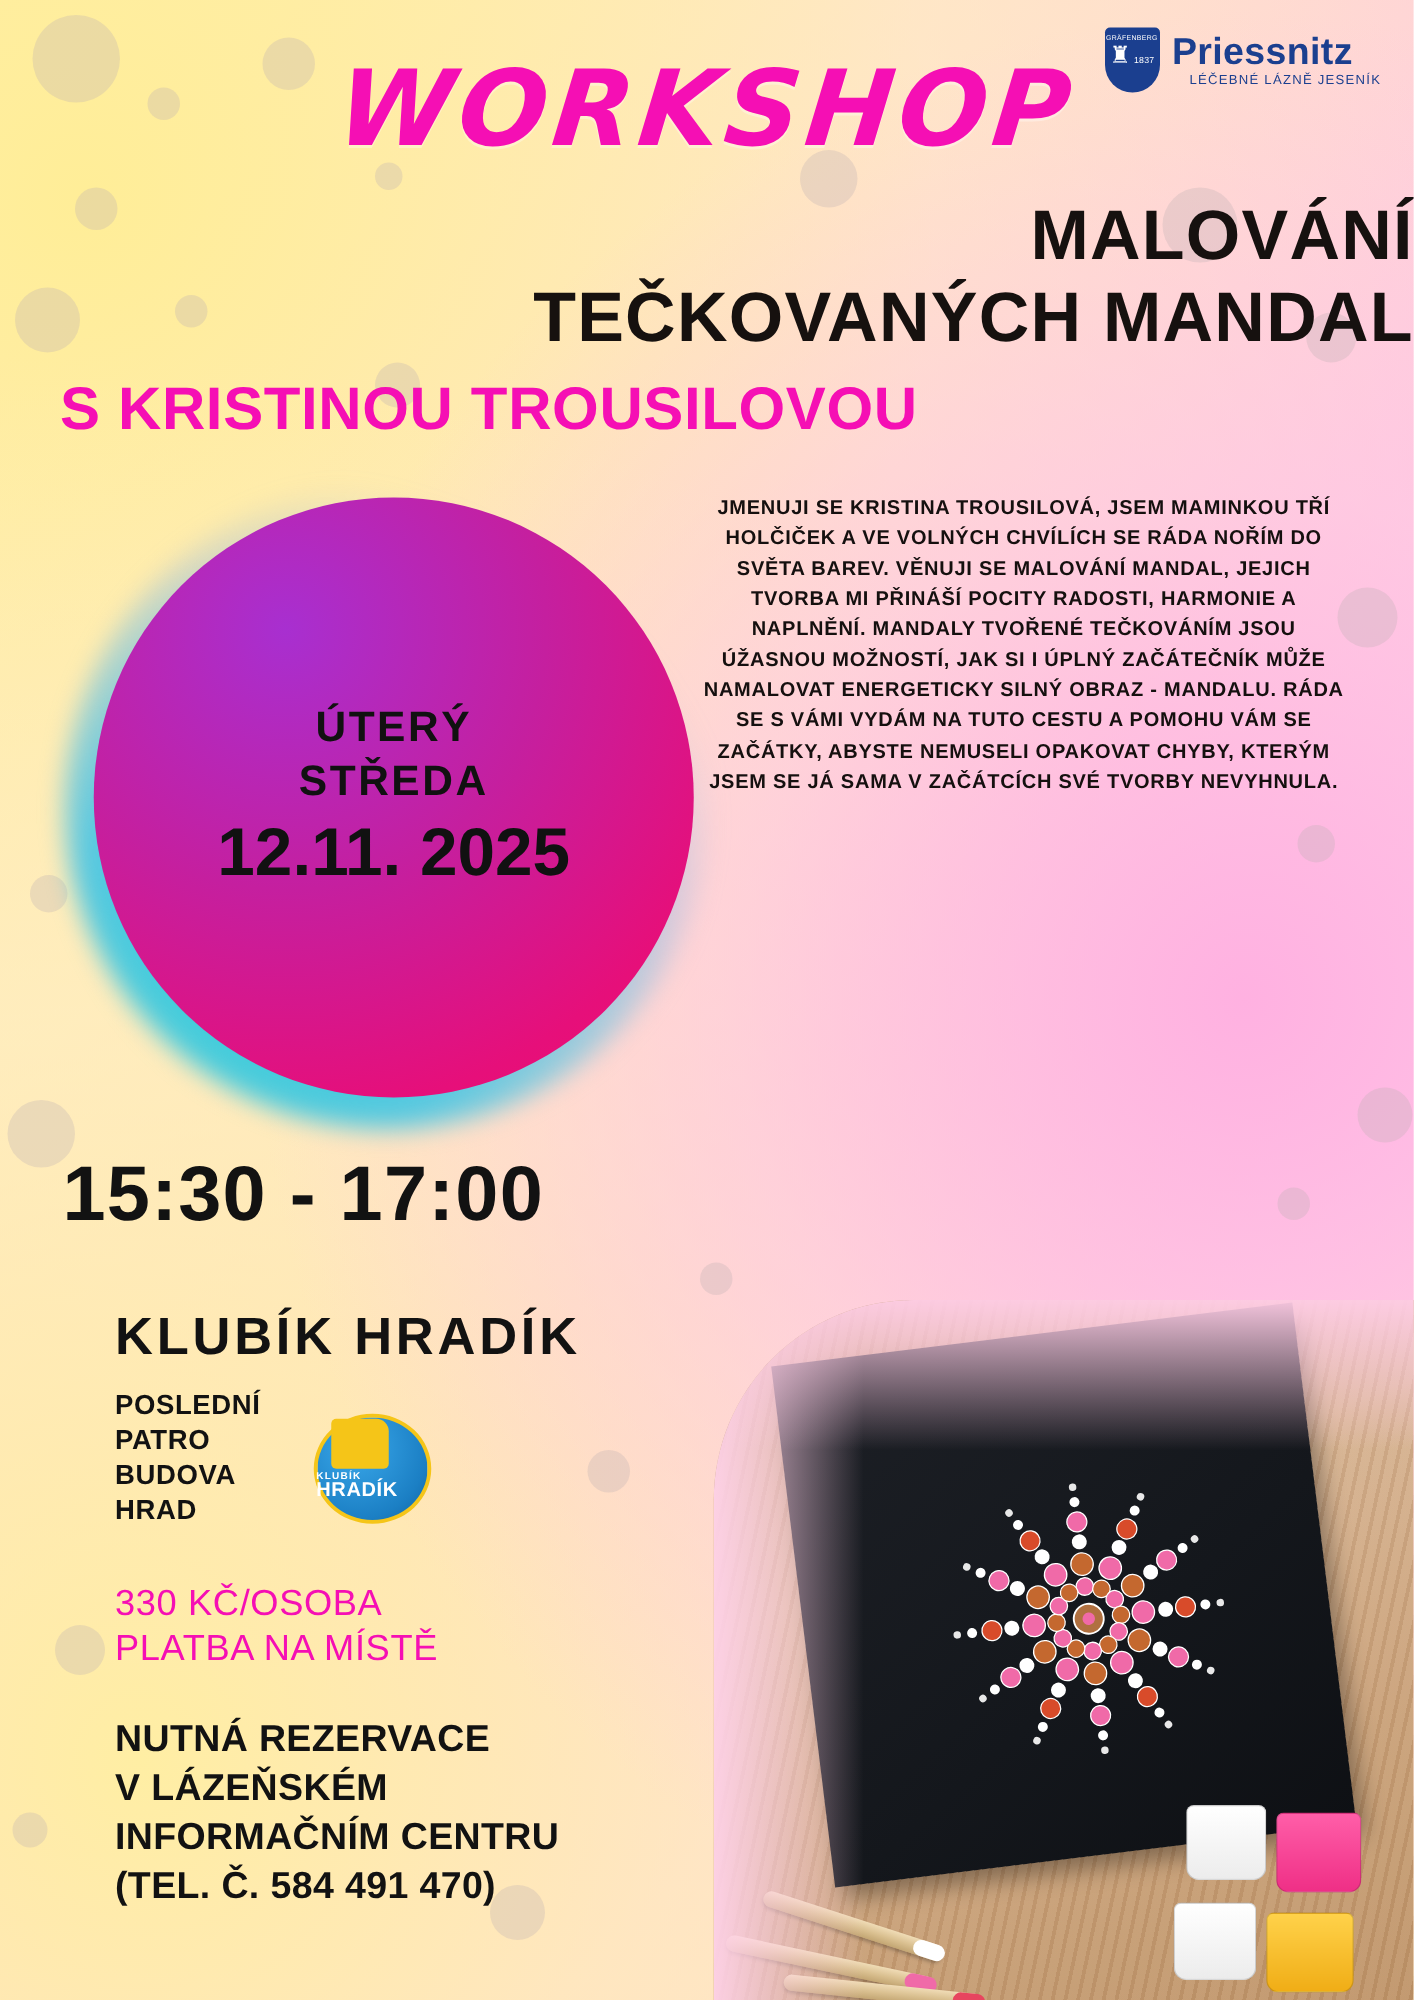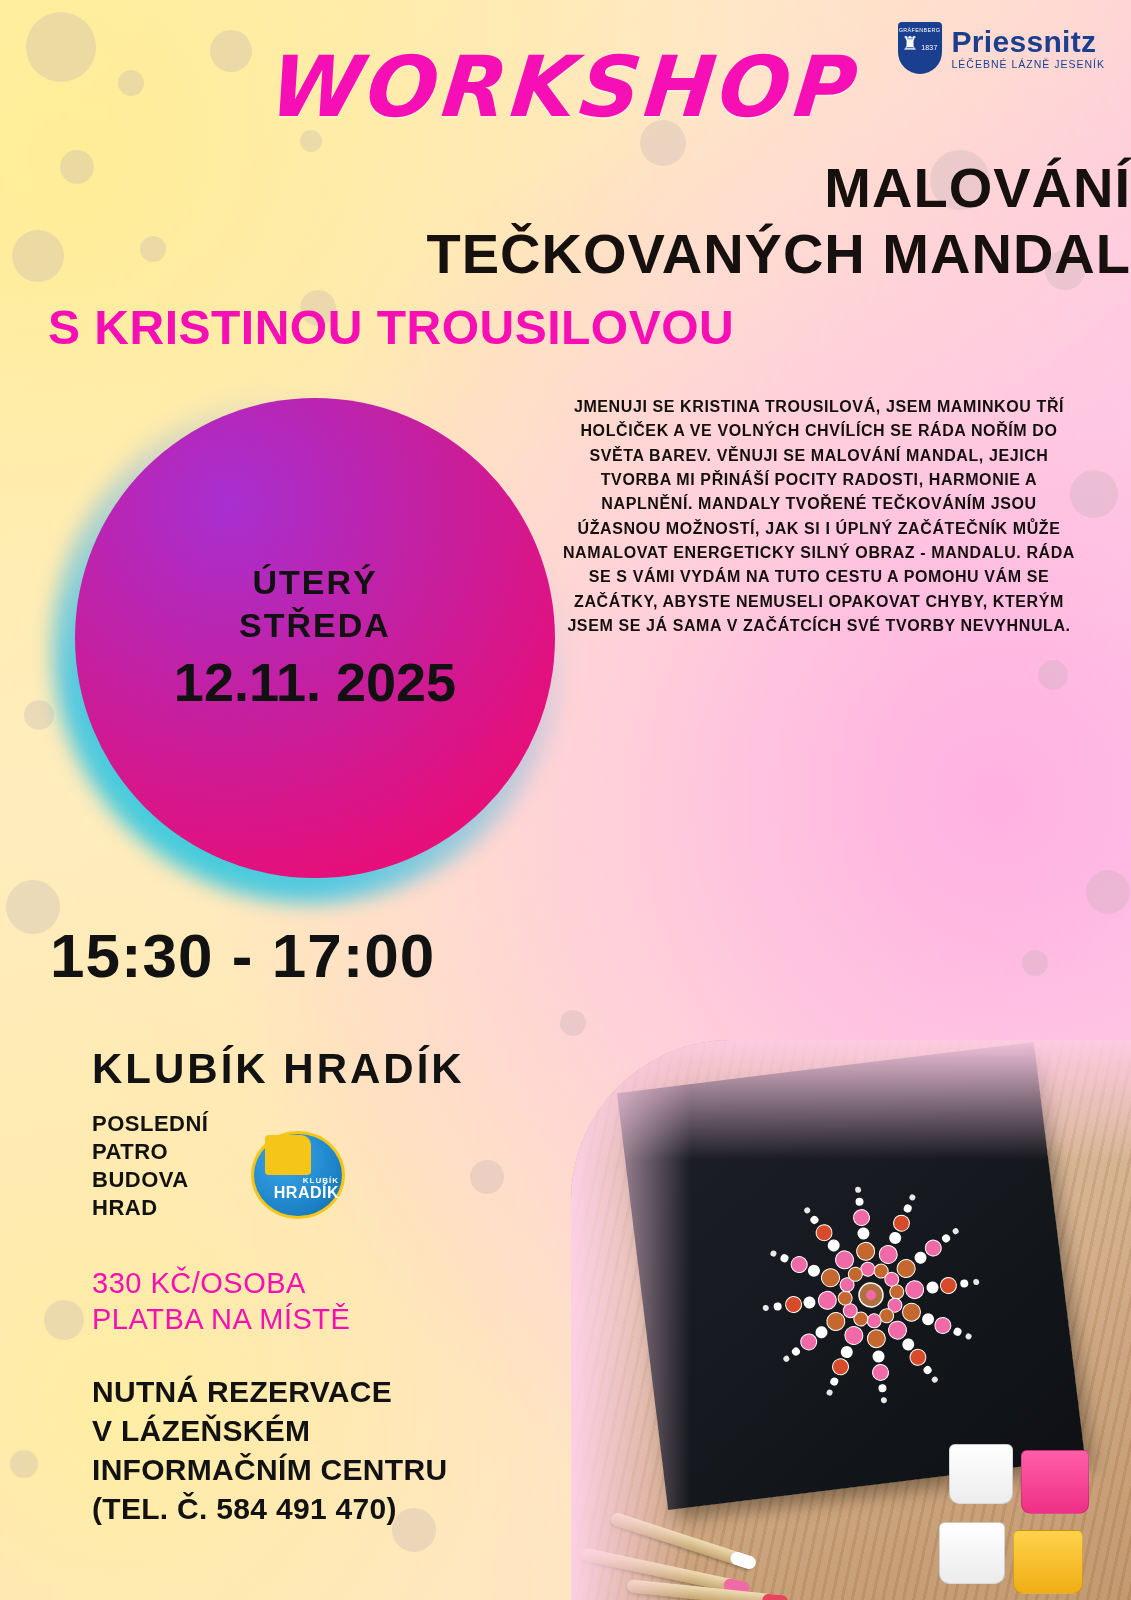--- a/index.html
+++ b/index.html
@@ -57,20 +57,21 @@
     font-size: 30px;
     font-weight: bold;
     color: #1b3f8f;
     letter-spacing: .3px;
   }
   .logo-sub {
     font-size: 10.5px;
     color: #1b3f8f;
     letter-spacing: 1.0px;
     margin-top: 2px;
+    margin-left: 14px;
   }
 
   .workshop {
     position: absolute;
     top: 38px;
     left: 0;
     width: 100%;
     text-align: center;
     font-family: "DejaVu Sans", sans-serif;
     font-size: 84px;
@@ -216,21 +217,21 @@
     left: 22px; top: 10px;
     width: 46px; height: 40px;
     background: #f5c518;
     border-radius: 4px 10px 4px 4px;
   }
   .klubik-logo .kl-text {
     position: absolute;
     left: 10px;
     top: 52px;
     width: 86px;
-    text-align: right;
+    text-align: left;
     color: #ffffff;
     font-size: 16px;
     font-weight: bold;
     letter-spacing: .5px;
     line-height: 1;
   }
   .klubik-logo .kl-text .small {
     display: block;
     font-size: 8px;
     letter-spacing: 1px;

